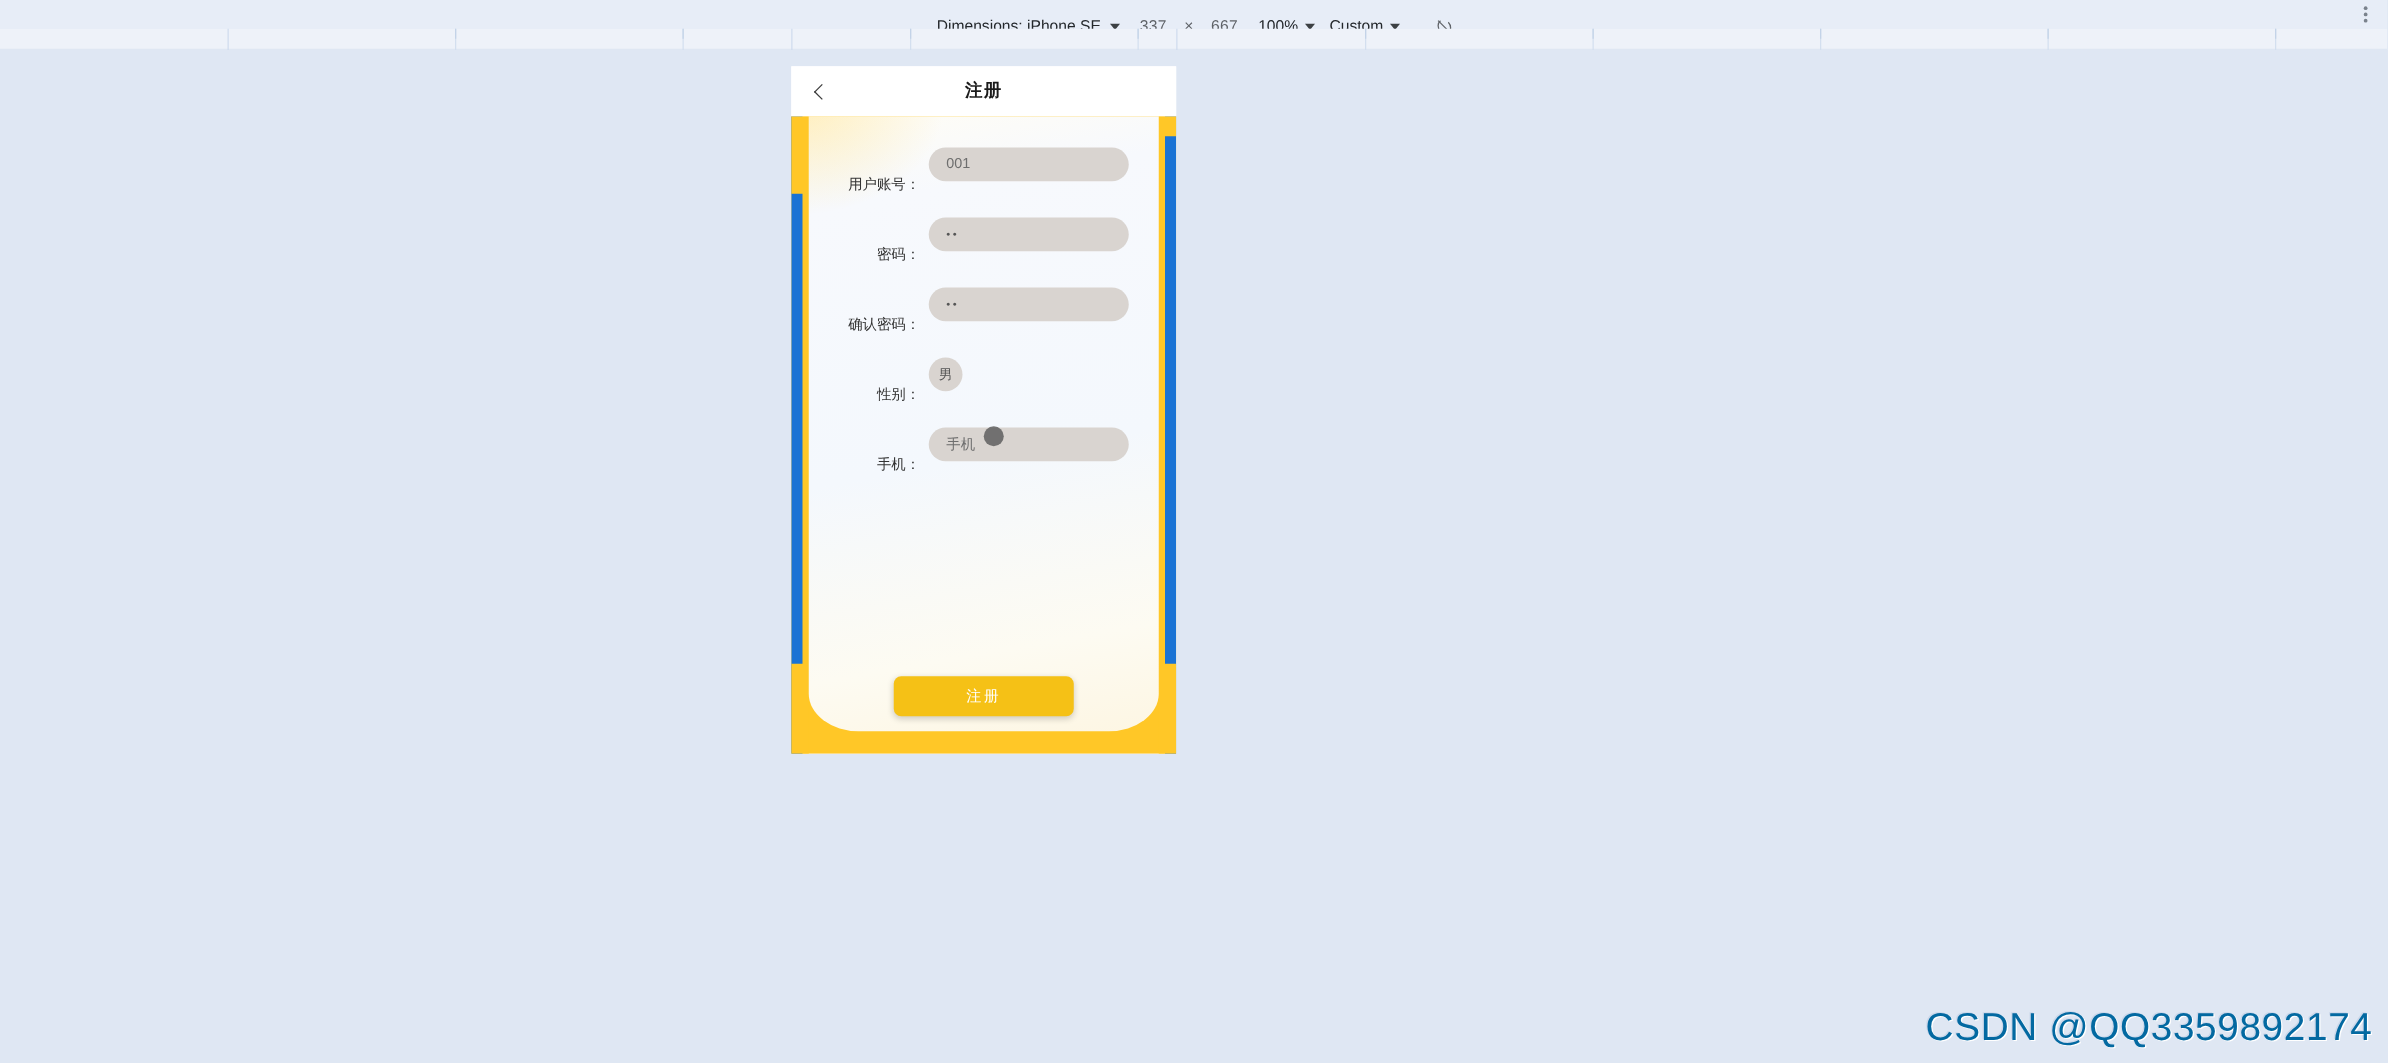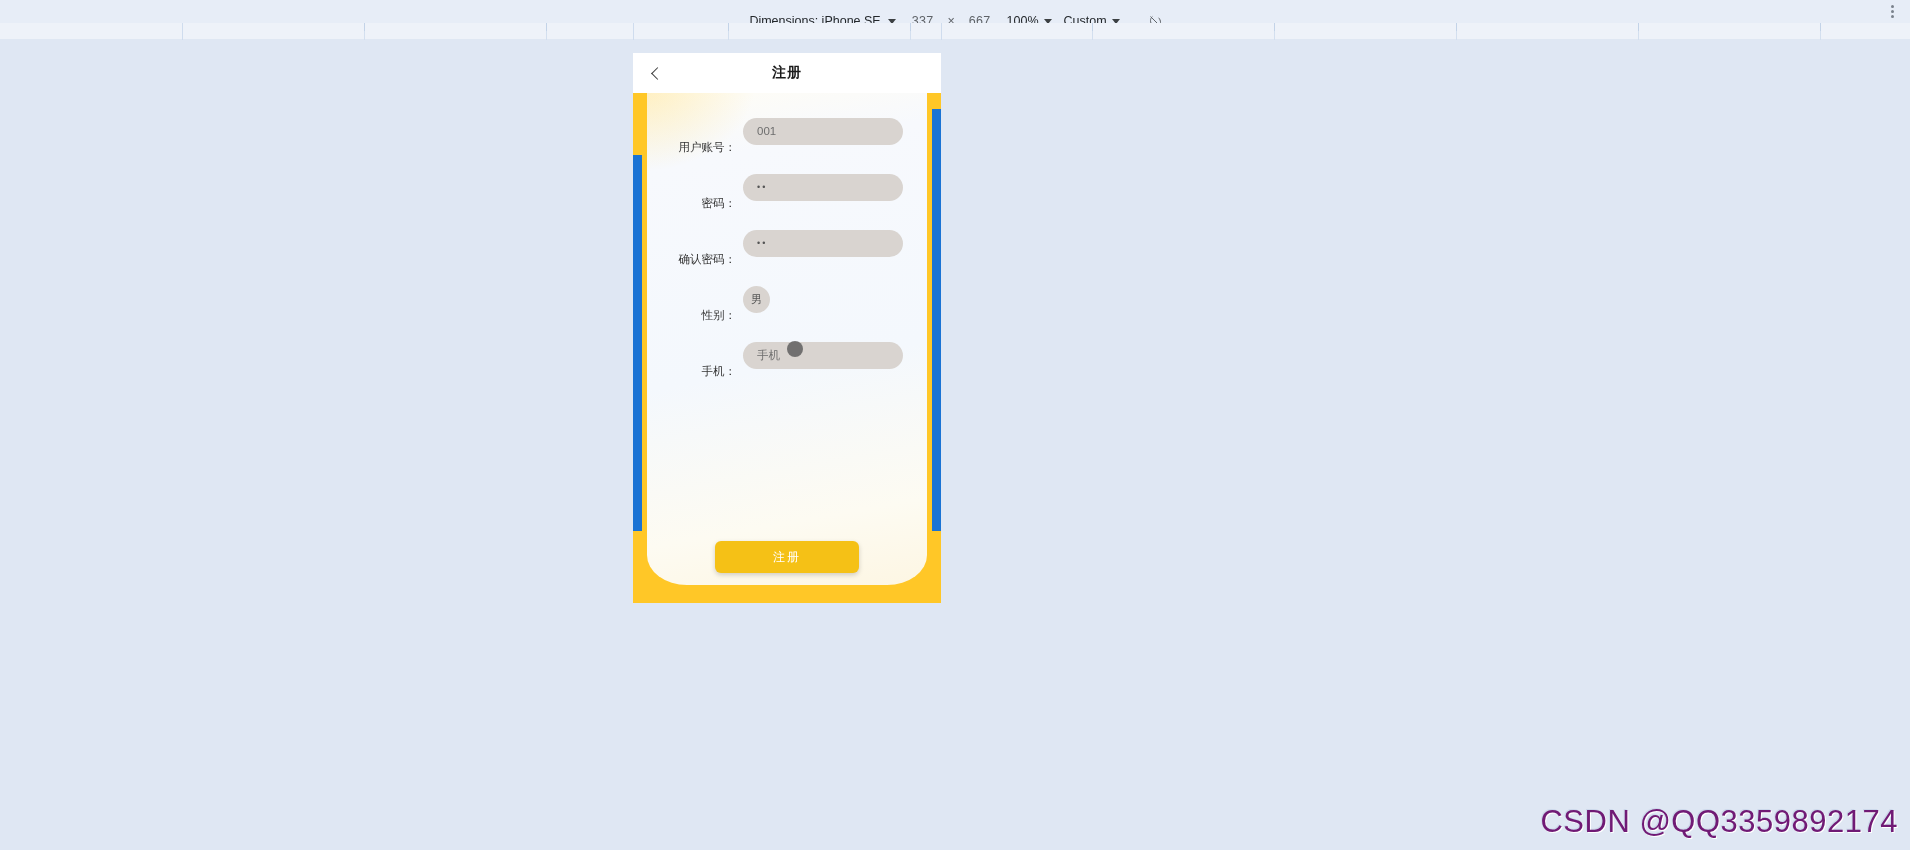--- a/index.html
+++ b/index.html
@@ -317,21 +317,21 @@
     align-items: center;
     justify-content: center;
   }
 
   
   .watermark {
     position: absolute;
     right: 12px;
     bottom: 10px;
     font-size: 31px;
-    color: #701a75;
+    color: #0369a1;
     letter-spacing: .5px;
     text-shadow: 1px 1px 0 #ffffff, -1px -1px 0 #ccd8ea;
     font-family: "Liberation Sans", "DejaVu Sans", sans-serif;
   }
 </style>
 </head>
 <body>
 
 <div class="devtools-toolbar">
   <div class="toolbar-center">

